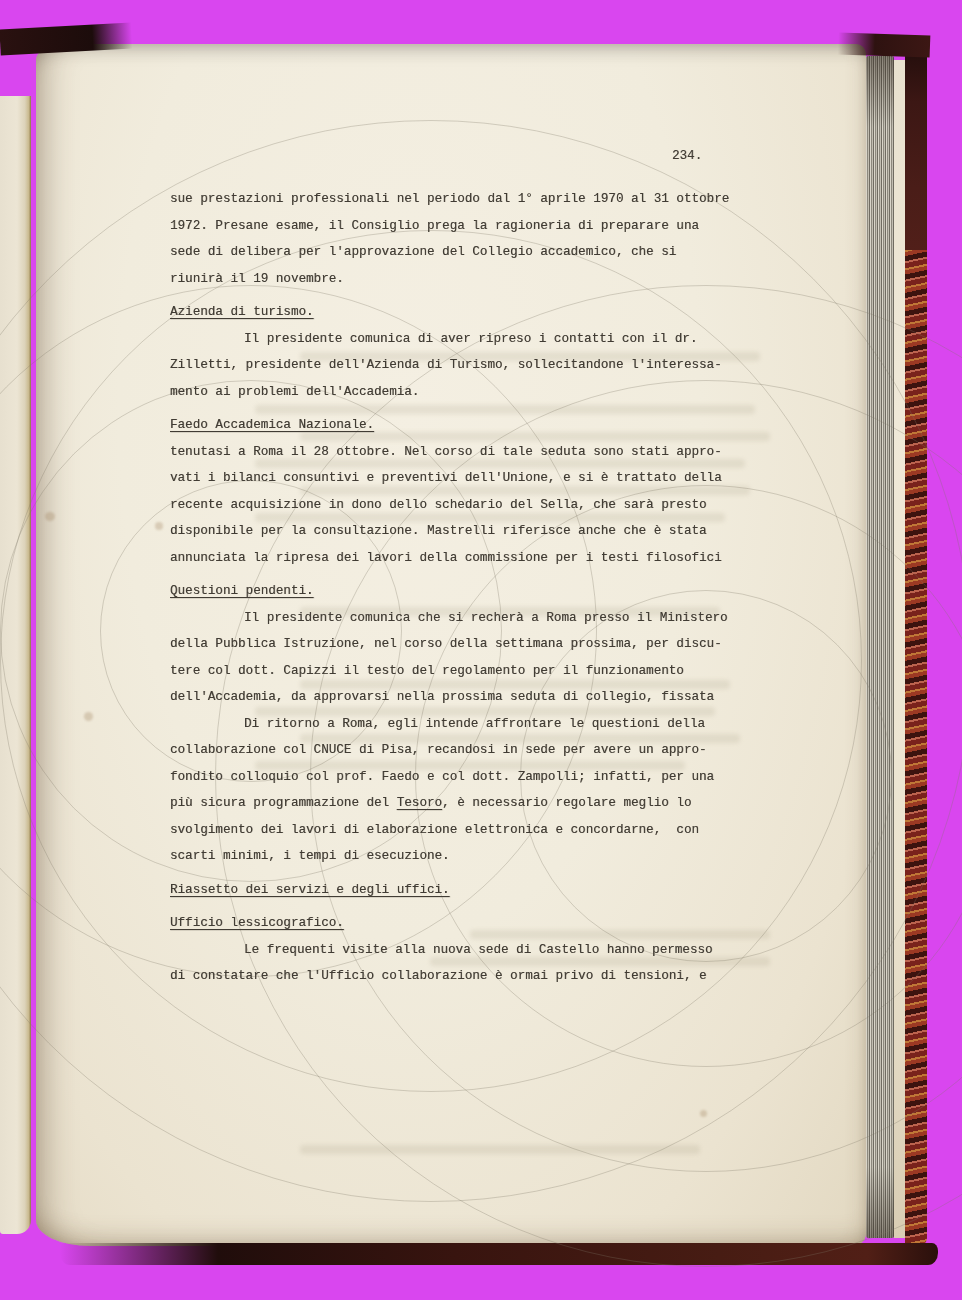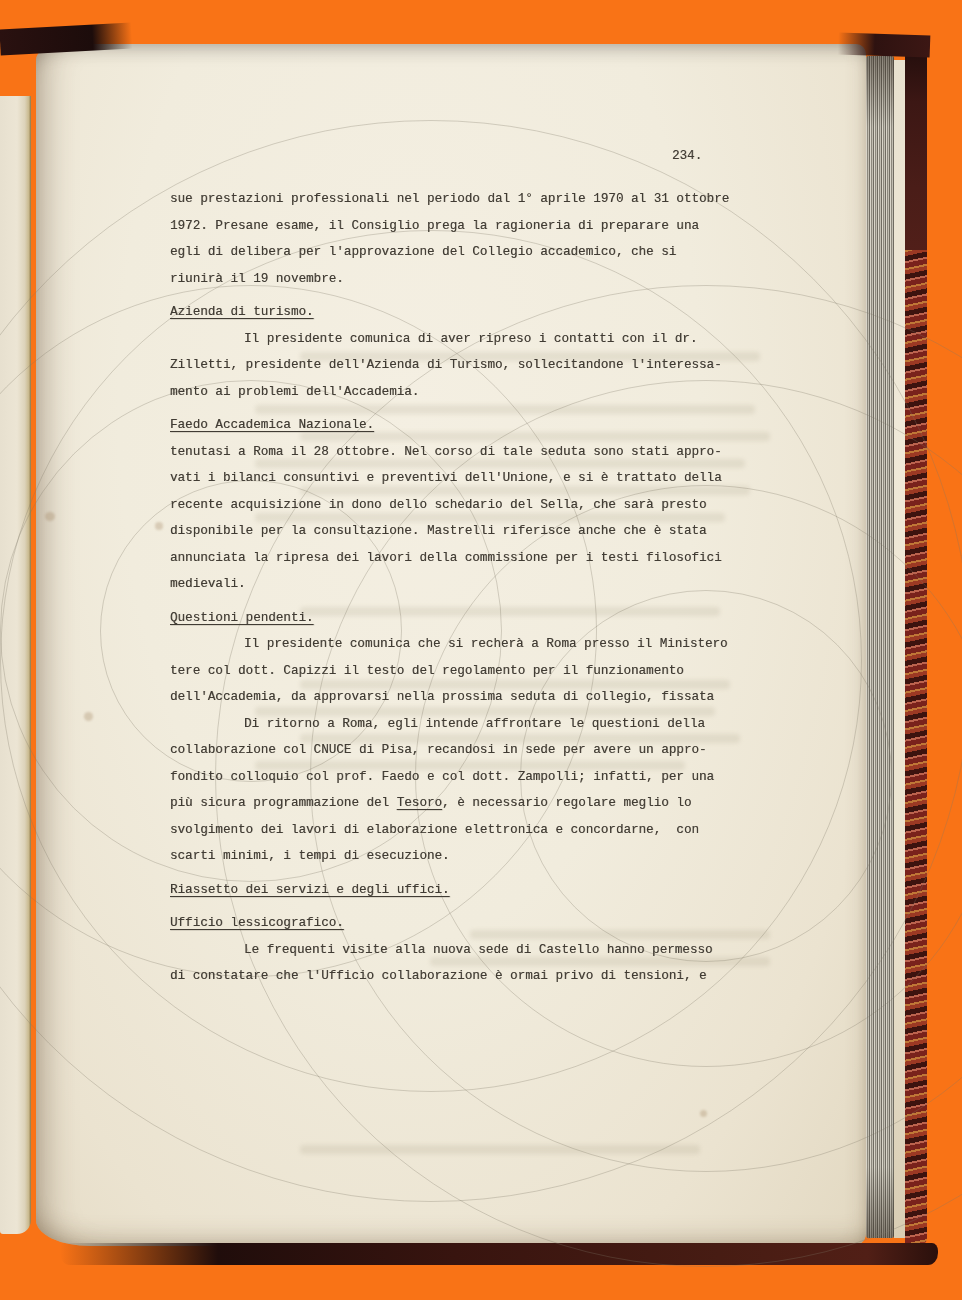--- a/index.html
+++ b/index.html
@@ -1,18 +1,18 @@
 <!DOCTYPE html>
 <html><head>
 <meta charset="utf-8">
 <style>
   html,body{margin:0;padding:0;background:#000;}
   .photo{
     position:relative;width:962px;height:1300px;overflow:hidden;
-    background:#f97316;
+    background:#d946ef;
     font-family:"Liberation Mono","DejaVu Sans Mono",monospace;
   }
   
   .left-sliver{
     position:absolute;left:0;top:96px;width:31px;height:1138px;
     background:linear-gradient(90deg,#e7e0cf 0%,#ece5d4 55%,#ddd3ba 80%,#c9b98e 93%,#8a7445 100%);
     border-radius:0 0 14px 3px;
   }
   
   .page{
@@ -146,47 +146,47 @@
   <div class="spot" style="left:45px;top:512px;width:10px;height:9px;"></div>
   <div class="spot" style="left:155px;top:522px;width:8px;height:8px;"></div>
   <div class="spot" style="left:84px;top:712px;width:9px;height:9px;"></div>
   <div class="spot" style="left:700px;top:1110px;width:7px;height:7px;"></div>
 
   <div class="page-number">234.</div>
   <div class="text-col">
       <div class="block paragraph">
         <div class="line">sue prestazioni professionali nel periodo dal 1° aprile 1970 al 31 ottobre</div>
         <div class="line">1972. Presane esame, il Consiglio prega la ragioneria di preparare una</div>
-        <div class="line">egli di delibera per l'approvazione del Collegio accademico, che si</div>
+        <div class="line">sede di delibera per l'approvazione del Collegio accademico, che si</div>
         <div class="line">riunirà il 19 novembre.</div>
       </div>
       <div class="block heading">
         <div class="line"><span class="u">Azienda di turismo.</span></div>
       </div>
       <div class="block paragraph">
         <div class="line indent">Il presidente comunica di aver ripreso i contatti con il dr.</div>
         <div class="line">Zilletti, presidente dell'Azienda di Turismo, sollecitandone l'interessa-</div>
         <div class="line">mento ai problemi dell'Accademia.</div>
       </div>
       <div class="block heading">
         <div class="line"><span class="u">Faedo Accademica Nazionale.</span></div>
       </div>
       <div class="block paragraph">
         <div class="line">tenutasi a Roma il 28 ottobre. Nel corso di tale seduta sono stati appro-</div>
         <div class="line">vati i bilanci consuntivi e preventivi dell'Unione, e si è trattato della</div>
         <div class="line">recente acquisizione in dono dello schedario del Sella, che sarà presto</div>
         <div class="line">disponibile per la consultazione. Mastrelli riferisce anche che è stata</div>
         <div class="line">annunciata la ripresa dei lavori della commissione per i testi filosofici</div>
-        <div class="line">medievali.</div>
       </div>
       <div class="block heading">
         <div class="line"><span class="u">Questioni pendenti.</span></div>
       </div>
       <div class="block paragraph">
         <div class="line indent">Il presidente comunica che si recherà a Roma presso il Ministero</div>
+        <div class="line">della Pubblica Istruzione, nel corso della settimana prossima, per discu-</div>
         <div class="line">tere col dott. Capizzi il testo del regolamento per il funzionamento</div>
         <div class="line">dell'Accademia, da approvarsi nella prossima seduta di collegio, fissata</div>
       </div>
       <div class="block paragraph">
         <div class="line indent">Di ritorno a Roma, egli intende affrontare le questioni della</div>
         <div class="line">collaborazione col CNUCE di Pisa, recandosi in sede per avere un appro-</div>
         <div class="line">fondito colloquio col prof. Faedo e col dott. Zampolli; infatti, per una</div>
         <div class="line"><span>più sicura programmazione del </span><span class="u">Tesoro</span><span>, è necessario regolare meglio lo</span></div>
         <div class="line">svolgimento dei lavori di elaborazione elettronica e concordarne,  con</div>
         <div class="line">scarti minimi, i tempi di esecuzione.</div>

